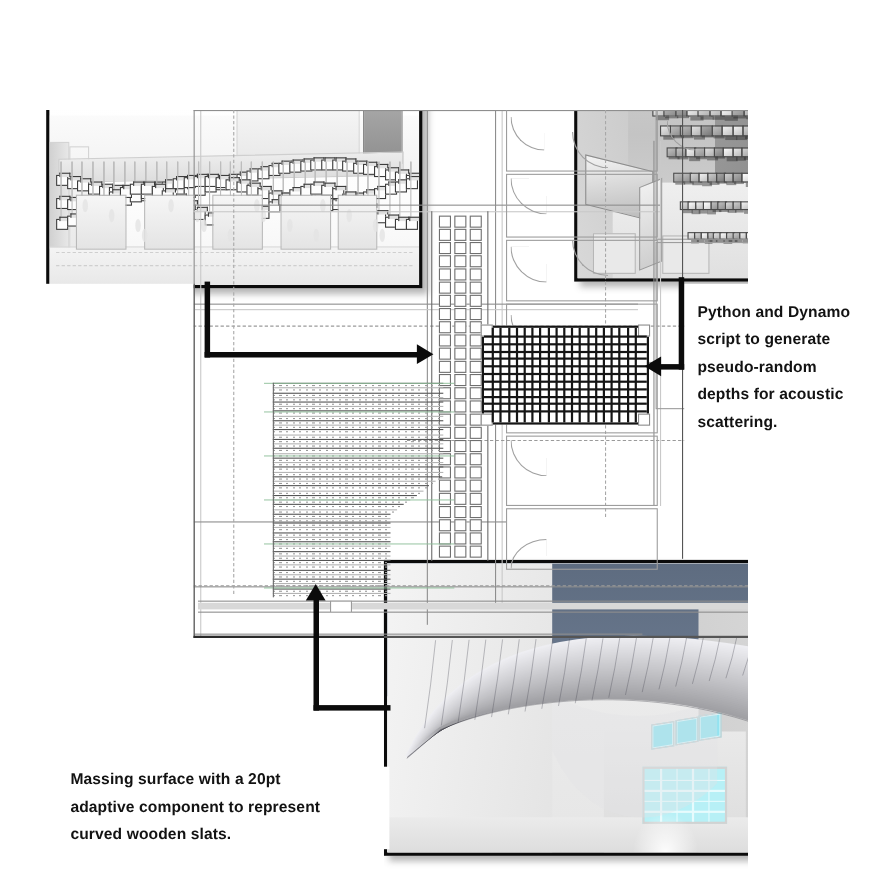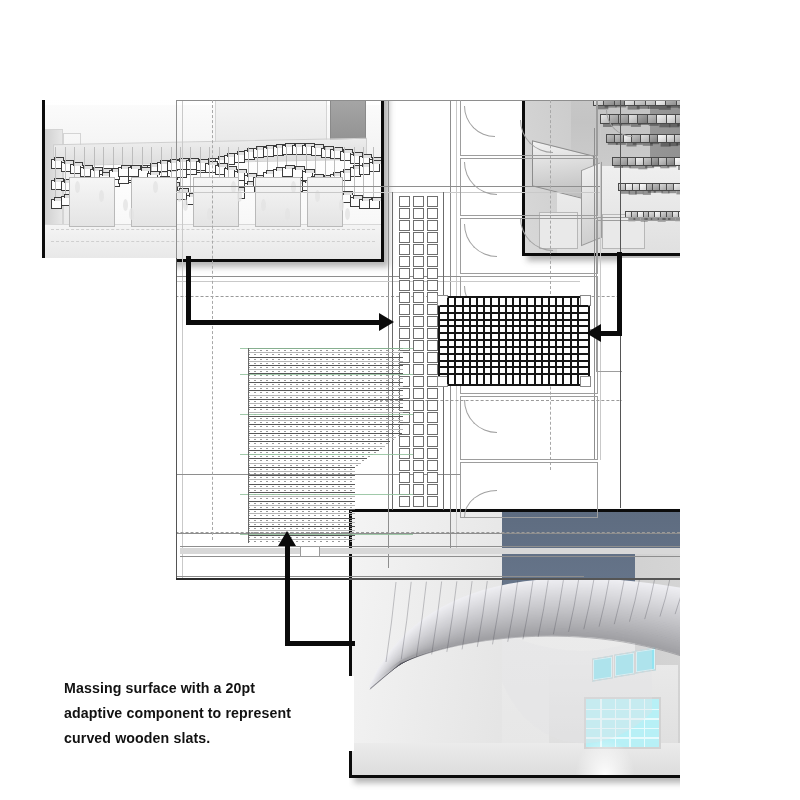--- a/index.html
+++ b/index.html
@@ -952,18 +952,23 @@
           <path d="M323.1304347826087,102.08695652173913 Q329.1304347826087,85.21739130434783 333.1304347826087,66.69565217391305" fill="none" stroke="rgba(70,70,80,.38)" stroke-width="0.8"></path>
           <path d="M338.3478260869565,99.56521739130434 Q344.3478260869565,83.91304347826087 348.3478260869565,66.52173913043478" fill="none" stroke="rgba(70,70,80,.38)" stroke-width="0.8"></path>
           <path d="M353.5652173913043,97.04347826086956 Q359.5652173913043,82.6086956521739 363.5652173913043,66.34782608695652" fill="none" stroke="rgba(70,70,80,.38)" stroke-width="0.8"></path>
           <path d="M368.7826086956522,94.52173913043478 Q374.7826086956522,81.30434782608695 378.7826086956522,66.17391304347827" fill="none" stroke="rgba(70,70,80,.38)" stroke-width="0.8"></path>
           <path d="M384,92 Q390,80 394,66" fill="none" stroke="rgba(70,70,80,.38)" stroke-width="0.8"></path>
         </svg>
     </div>
   </div>
 
 
-
-  <div class="caption" style="left:64px;top:676px;width:290px;">Massing surface with a 20pt
+  <div class="caption" style="left:634px;top:272px;width:166px;">Python and Dynamo
+script to generate
+pseudo-random
+depths for acoustic
+scattering.</div>
+
+  <div class="caption" style="left:64px;top:697px;width:290px;">Massing surface with a 20pt
 adaptive component to represent
 curved wooden slats.</div>
 
 </div>
 
 </body></html>

